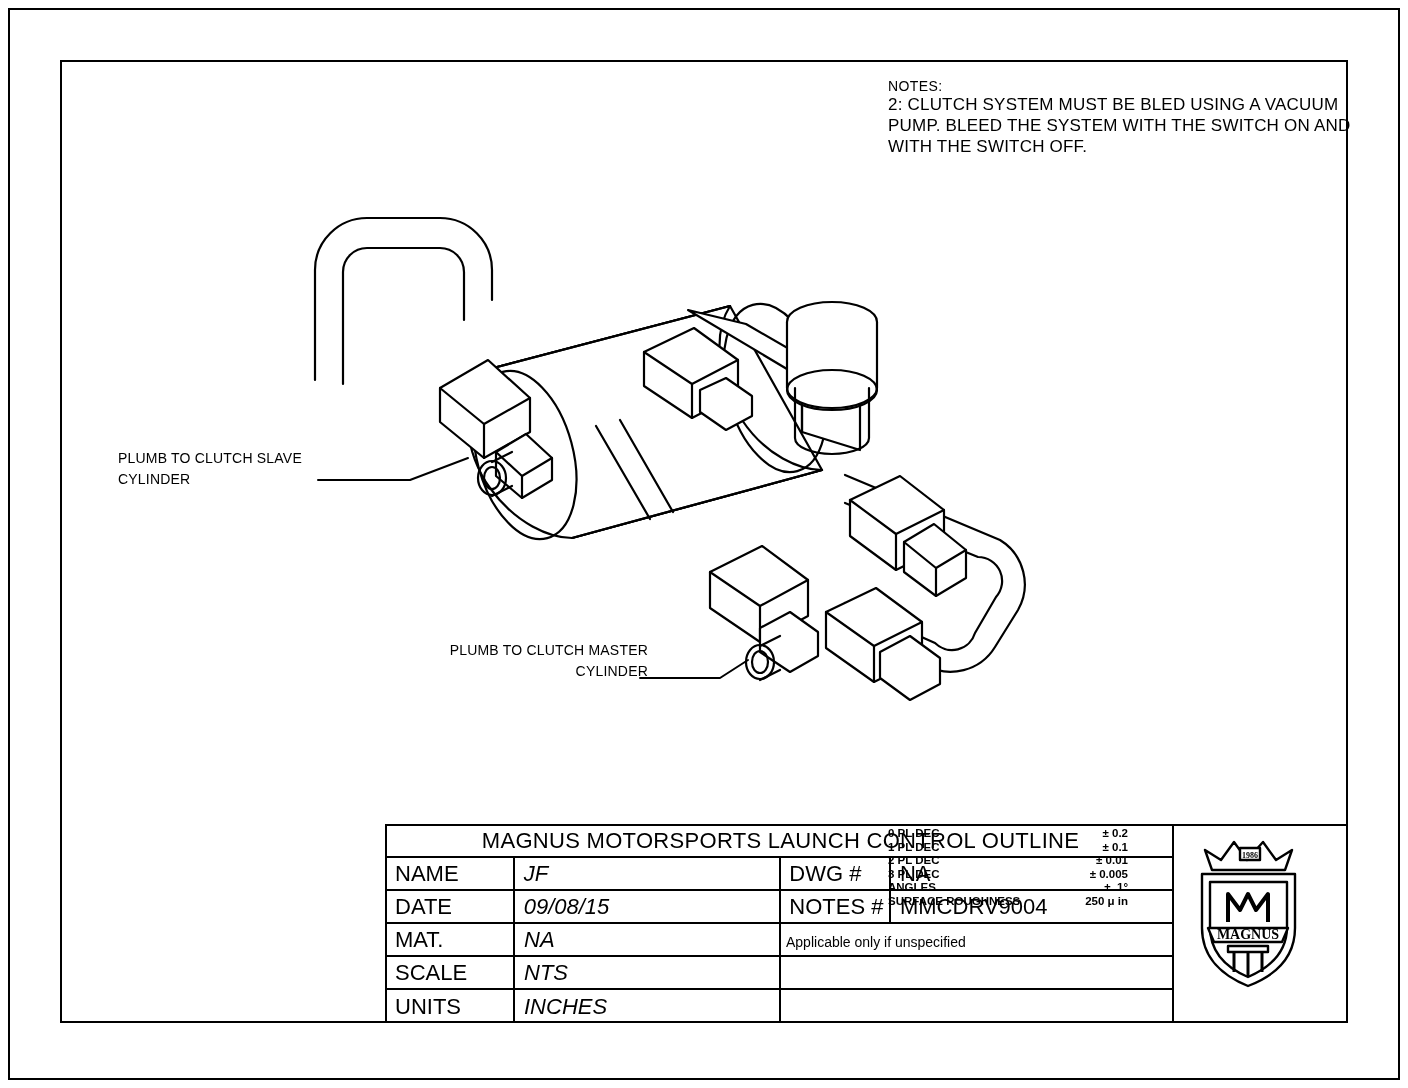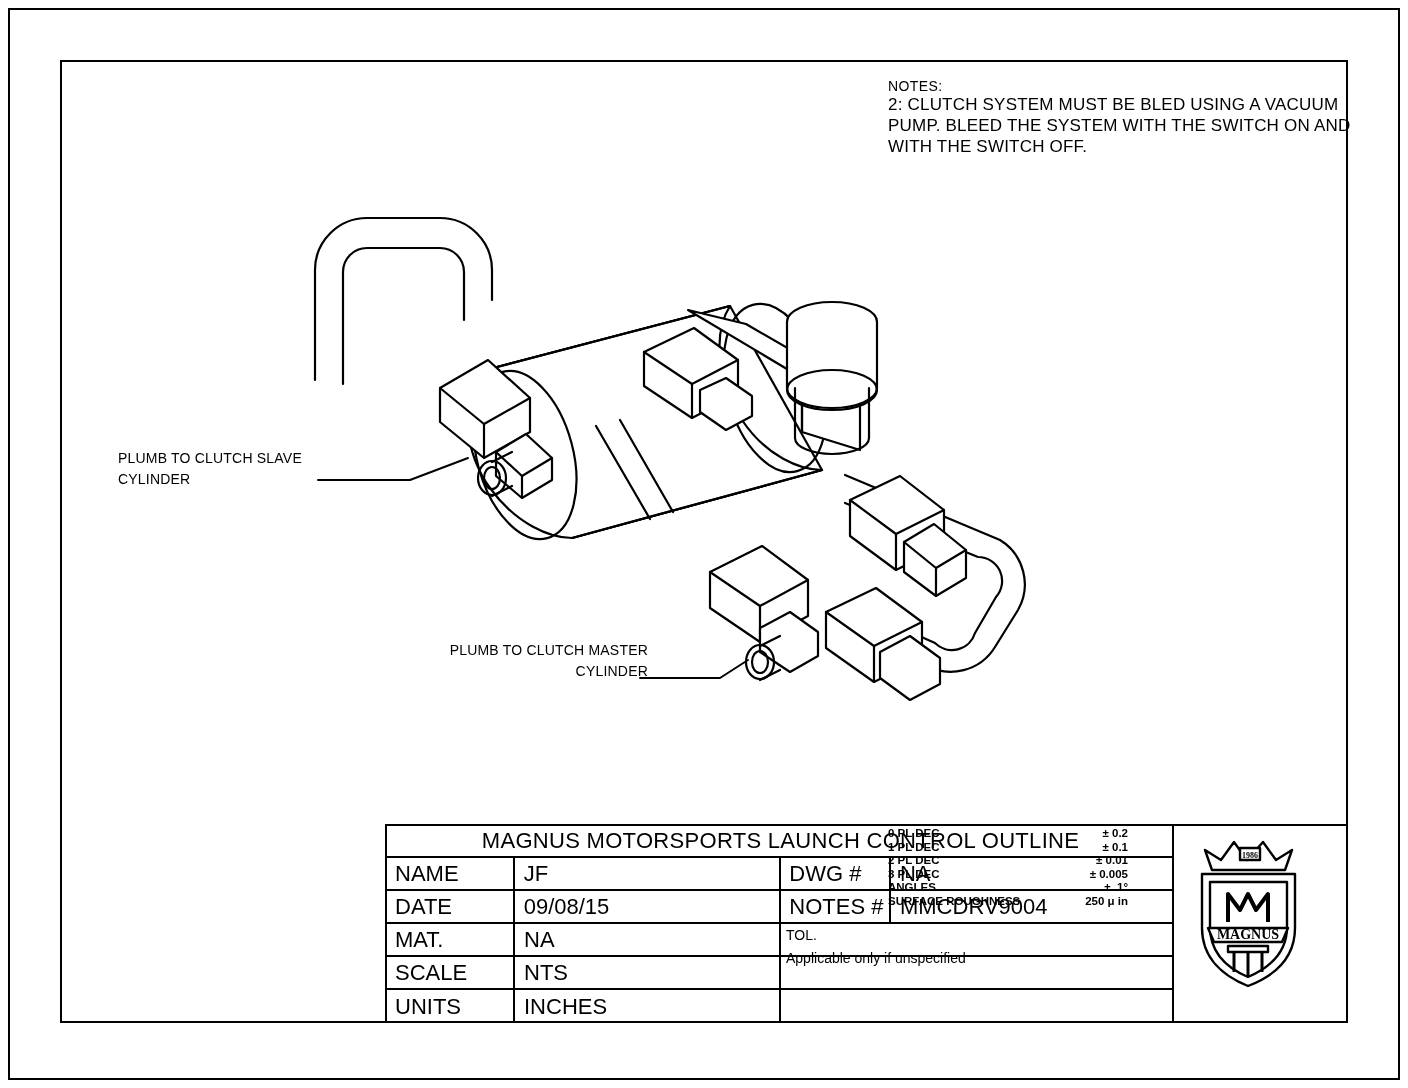--- a/index.html
+++ b/index.html
@@ -23,21 +23,21 @@
 
   
   .titleblock{position:absolute;left:385px;top:824px;width:963px;height:199px;border:2px solid #000;box-sizing:border-box;}
   .tb-title{height:32px;border-bottom:2px solid #000;display:flex;align-items:center;justify-content:center;font-size:22px;letter-spacing:.3px;box-sizing:border-box;width:787px;}
   .tb-body{display:flex;width:787px;height:165px;box-sizing:border-box;}
   .tb-left{width:787px;}
   .tb-row{display:flex;height:33px;border-bottom:2px solid #000;box-sizing:border-box;justify-content:space-between;}
   .tb-row:last-child{border-bottom:none;}
   .tb-cell{display:flex;align-items:center;padding-left:8px;box-sizing:border-box;font-size:22px;}
   .c-lab{width:128px;border-right:2px solid #000;}
-  .c-val{width:265px;border-right:2px solid #000;}
+  .c-val{width:265px;border-right:2px solid #000;font-style:italic;}
   .c-lab2{width:110px;border-right:2px solid #000;justify-content:flex-start;}
   .c-val2{width:282px;}
   .tb-tol{position:absolute;left:785px;top:98px;width:176px;height:99px;border-left:2px solid #000;box-sizing:border-box;padding:3px 0 0 6px;}
   .tol-word{font-size:14px;line-height:16px;}
   .tol-appl{font-size:14px;line-height:15px;margin-top:8px;}
   .tol-table{position:absolute;left:888px;top:827px;width:252px;font-size:11.5px;line-height:13.5px;font-weight:bold;}
   .tol-line{display:flex;justify-content:space-between;width:240px;}
   .logo-box{position:absolute;left:785px;top:0px;width:176px;height:197px;border-left:2px solid #000;box-sizing:border-box;}
   #logo{position:absolute;left:1178px;top:836px;}
 </style>
@@ -176,21 +176,20 @@
         <div class="tb-row">
           <div class="tb-cell c-lab">UNITS</div>
           <div class="tb-cell c-val">INCHES</div>
           <div class="tb-cell" style="width:392px;"></div>
         </div>
 
       </div>
     </div>
 
     <div class="tb-tol" style="left:393px;top:98px;width:392px;height:99px;border-left:none;">
-      <div class="tol-word">TOL.</div>
       <div class="tol-appl">Applicable only if unspecified</div>
     </div>
 
     <div class="logo-box"></div>
   </div>
 
   <div class="tol-table">
     <div class="tol-line">
       <span>0 PL DEC</span>
       <span>± 0.2</span>

